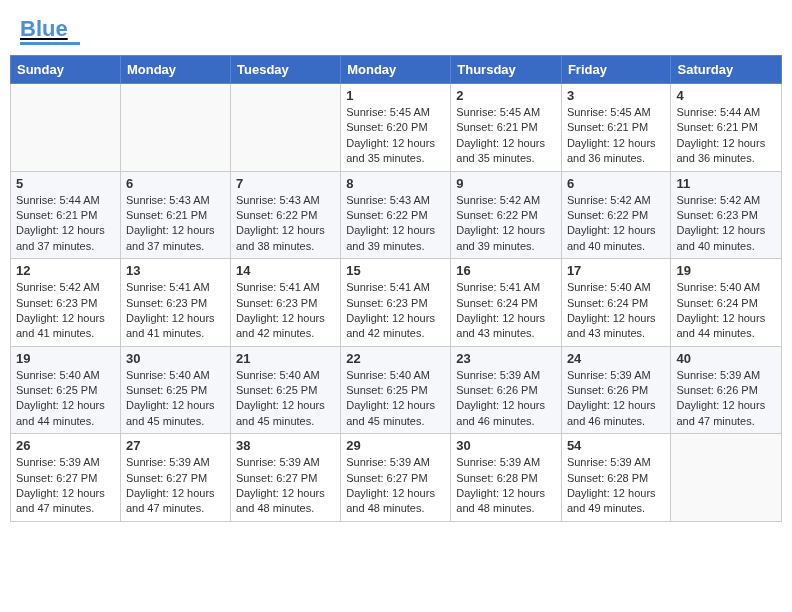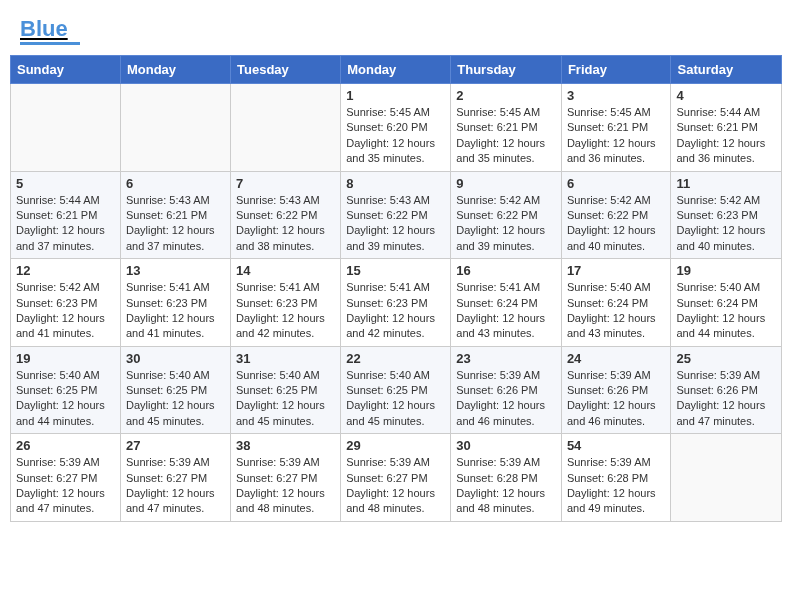--- a/index.html
+++ b/index.html
@@ -248,21 +248,21 @@
 Sunset: 6:25 PM
 Daylight: 12 hours and 44 minutes.</div>
         </td>
         <td>
           <span class="day-number">30</span>
           <div class="day-info" style="white-space: pre-line;">Sunrise: 5:40 AM
 Sunset: 6:25 PM
 Daylight: 12 hours and 45 minutes.</div>
         </td>
         <td>
-          <span class="day-number">31</span>
+          <span class="day-number">21</span>
           <div class="day-info" style="white-space: pre-line;">Sunrise: 5:40 AM
 Sunset: 6:25 PM
 Daylight: 12 hours and 45 minutes.</div>
         </td>
         <td>
           <span class="day-number">22</span>
           <div class="day-info" style="white-space: pre-line;">Sunrise: 5:40 AM
 Sunset: 6:25 PM
 Daylight: 12 hours and 45 minutes.</div>
         </td>
@@ -272,21 +272,21 @@
 Sunset: 6:26 PM
 Daylight: 12 hours and 46 minutes.</div>
         </td>
         <td>
           <span class="day-number">24</span>
           <div class="day-info" style="white-space: pre-line;">Sunrise: 5:39 AM
 Sunset: 6:26 PM
 Daylight: 12 hours and 46 minutes.</div>
         </td>
         <td>
-          <span class="day-number">25</span>
+          <span class="day-number">40</span>
           <div class="day-info" style="white-space: pre-line;">Sunrise: 5:39 AM
 Sunset: 6:26 PM
 Daylight: 12 hours and 47 minutes.</div>
         </td>
       </tr>
       <tr>
         <td>
           <span class="day-number">26</span>
           <div class="day-info" style="white-space: pre-line;">Sunrise: 5:39 AM
 Sunset: 6:27 PM

